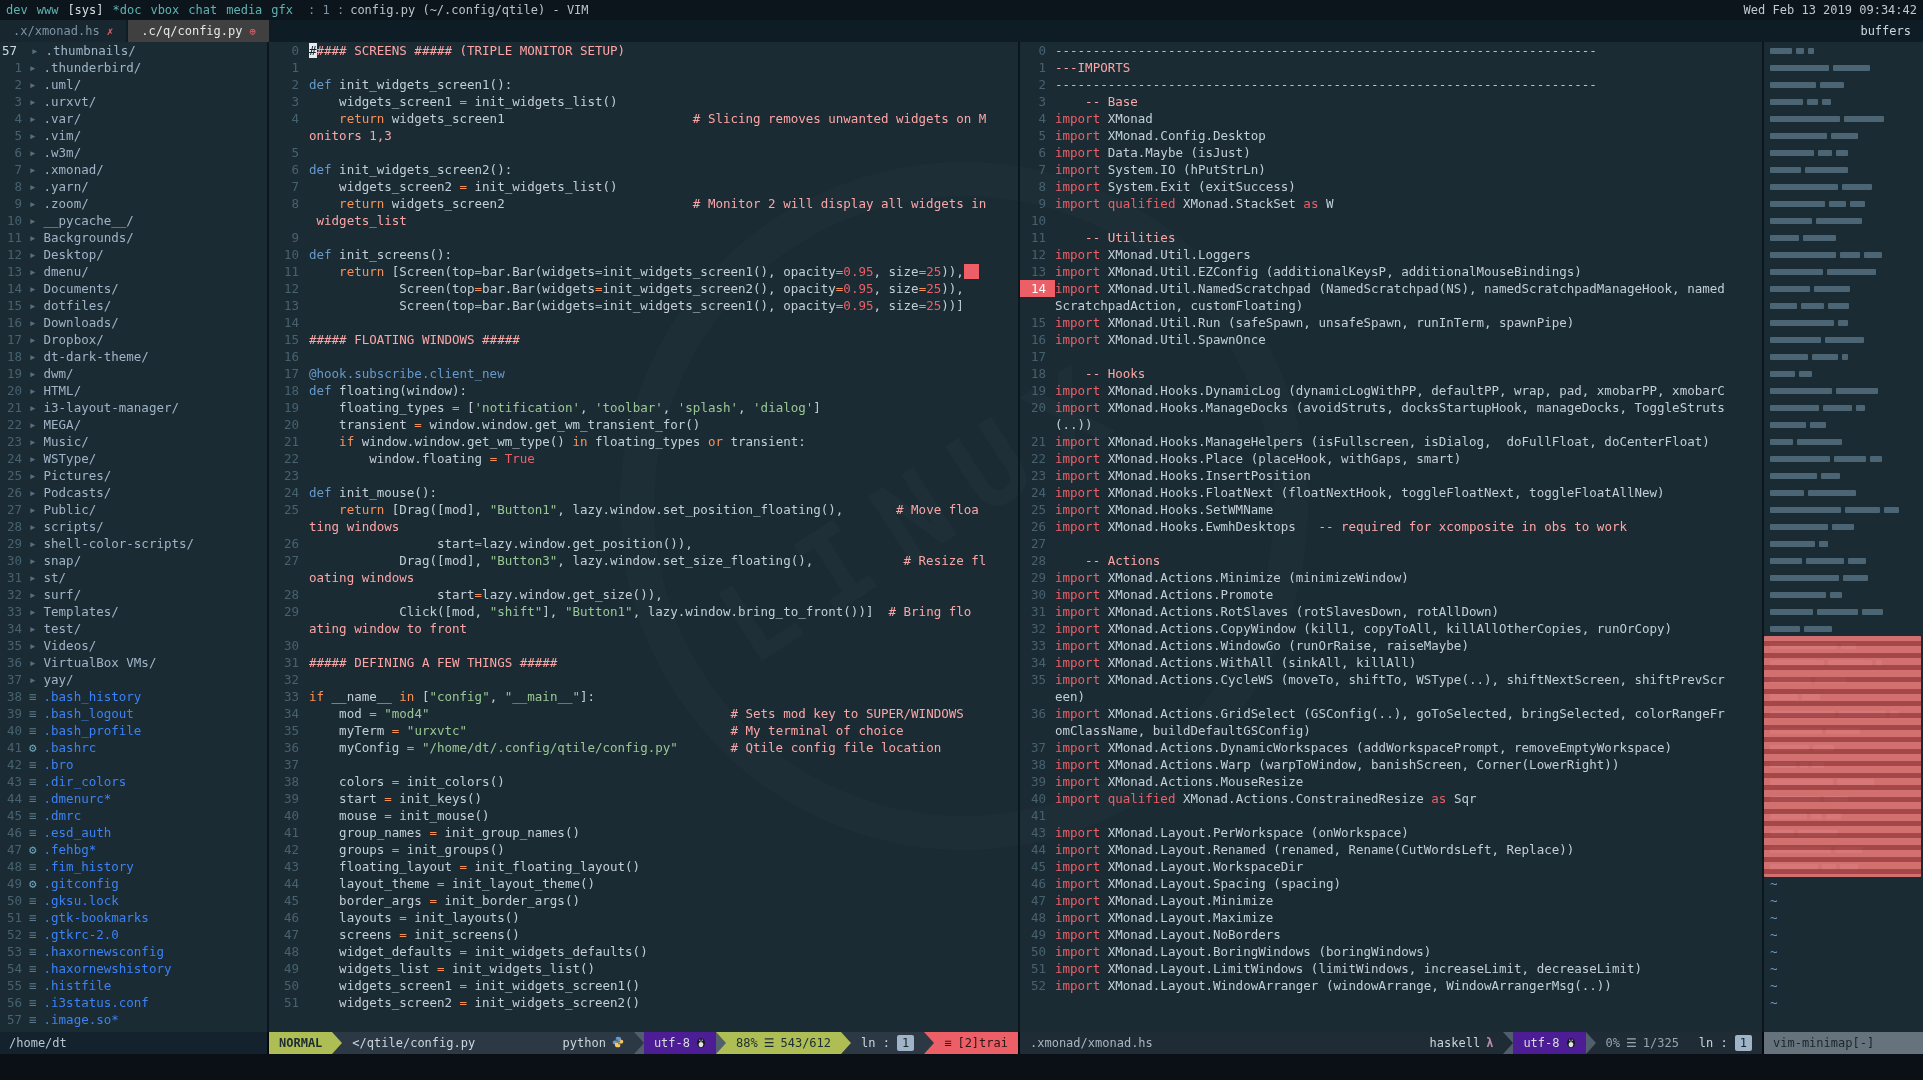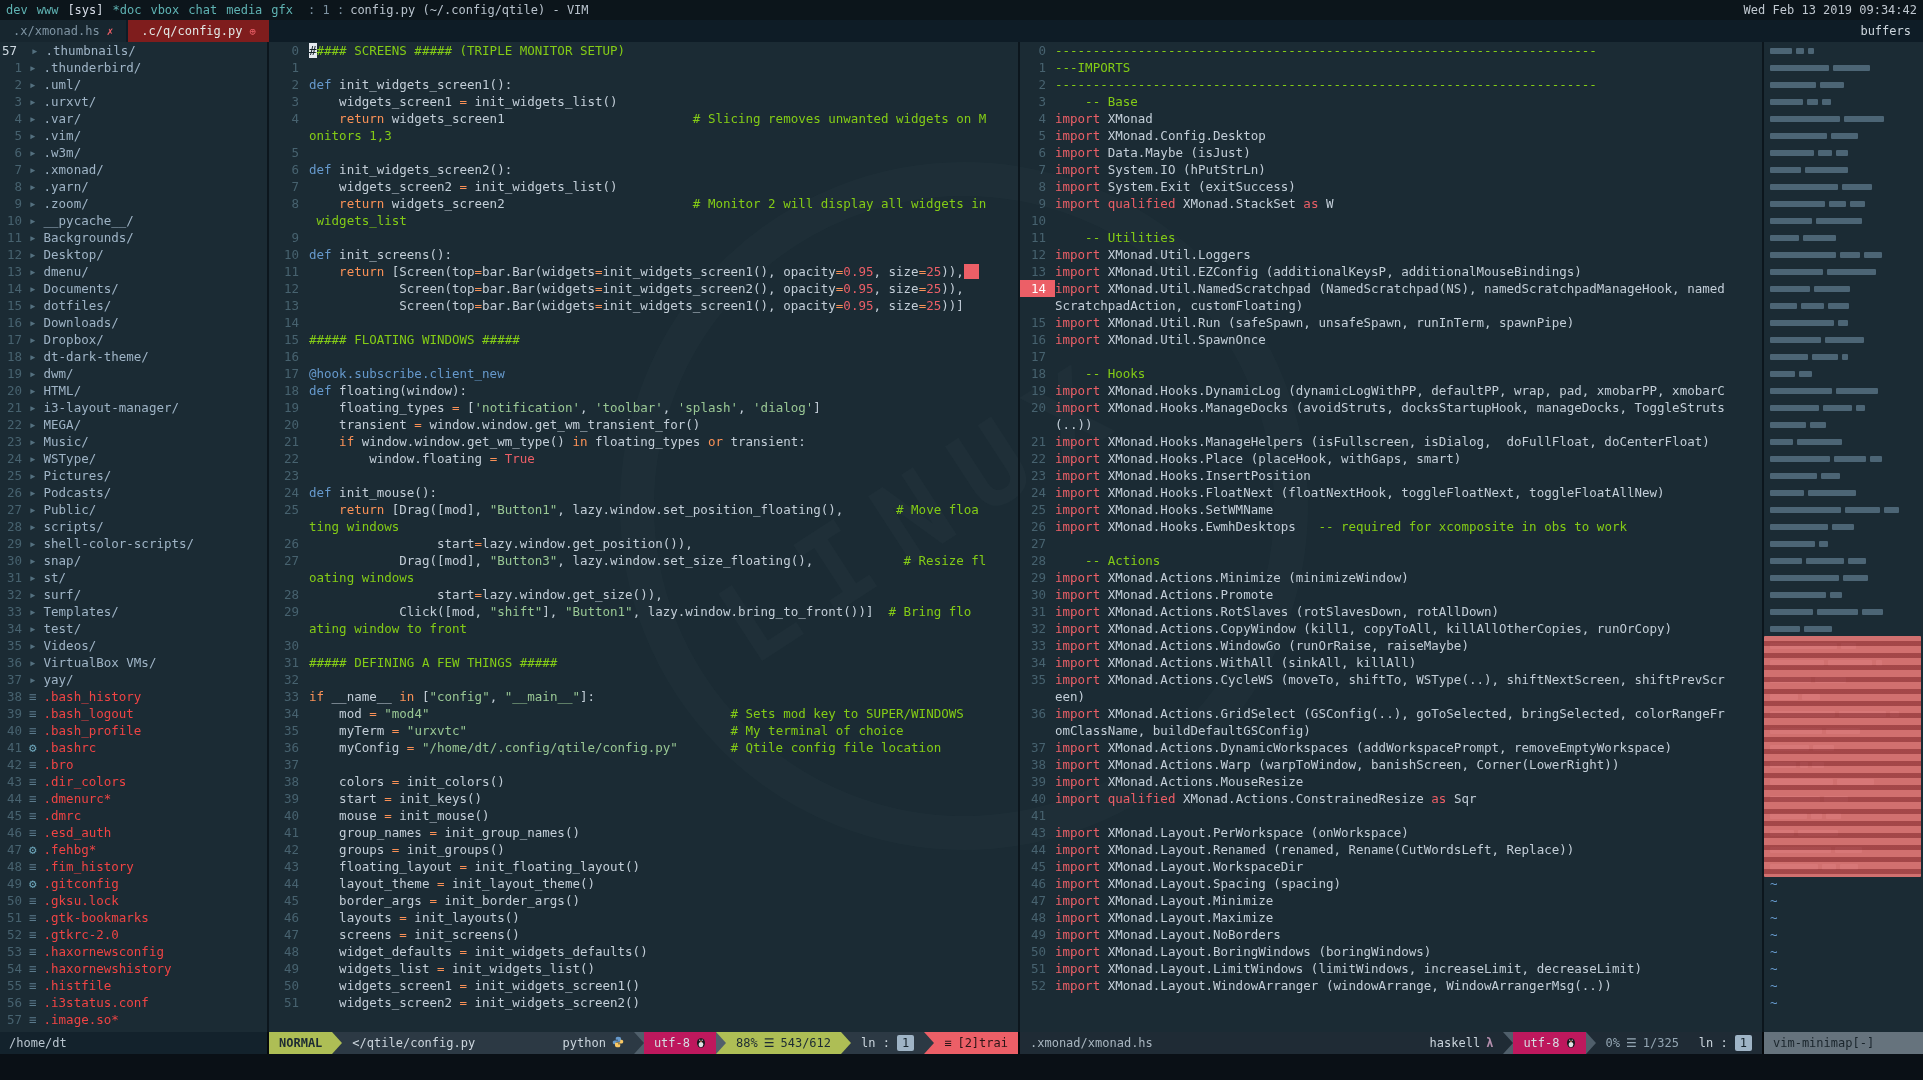--- a/index.html
+++ b/index.html
@@ -10,21 +10,21 @@
   .tmux-bar{position:absolute;left:0;top:0;width:100%;height:20px;background:#0c151b;display:flex;align-items:center;font-size:12px;padding:0 6px;box-sizing:border-box;}
   .tw{color:#5fb3b3;margin-right:9px;}
   .tw-hi{color:#d8dee9;}
   .tmux-sep{color:#7e93a2;margin:0 6px;}
   .tmux-title{color:#b8c2cc;}
   .tmux-clock{margin-left:auto;color:#c0c8d0;}
 
   
   .tabline{position:absolute;left:0;top:20px;width:100%;height:22px;background:#0e1c26;display:flex;align-items:stretch;font-size:12px;}
   .tab{display:flex;align-items:center;gap:7px;padding:0 13px;background:#17262f;color:#7e93a2;margin-right:2px;}
-  .tab.active{background:#7f1d1d;color:#e2e8e6;}
+  .tab.active{background:#404040;color:#e2e8e6;}
   .tab-ic{color:#ec5f67;font-size:11px;}
   .buffers-label{margin-left:auto;display:flex;align-items:center;color:#cdd6dd;padding-right:12px;}
 
   
   .panes{position:absolute;left:0;top:42px;width:100%;height:990px;background:#1b2b34;}
   .watermark{position:absolute;left:620px;top:120px;width:620px;height:620px;border:34px solid rgba(190,210,230,0.022);border-radius:50%;z-index:0;pointer-events:none;}
   .watermark .wm-text{position:absolute;left:40px;top:250px;font-size:110px;letter-spacing:26px;color:rgba(190,210,230,0.028);transform:rotate(-33deg);font-weight:bold;}
   .pane{position:absolute;top:0;height:100%;overflow:hidden;z-index:1;}
   .tree{left:0;width:301px;}
   .mid{left:269px;width:749px;}
@@ -35,30 +35,30 @@
 
   .row{height:17px;line-height:17px;white-space:pre;overflow:hidden;font-size:12.5px;color:#c3ced8;}
   .num{display:inline-block;text-align:right;color:#47626f;}
   .tree .num{width:22px;padding-right:7px;}
   .mid .num{width:30px;padding-right:10px;}
   .rightp .num{width:26px;padding-right:9px;}
   .curnum{color:#cfd9e1;text-align:left;padding-left:2px;}
   .num-err{background:#ec5f67;color:#fff;}
 
   .tk-d{color:#c3ced8;} .tk-b{color:#6699cc;} .tk-o{color:#f99157;} .tk-r{color:#ec5f67;}
-  .tk-s{color:#99c794;} .tk-c{color:#84cc16;}
+  .tk-s{color:#99c794;} .tk-c{color:#fca5a5;}
   .tk-cur{background:#e6ebf0;color:#16232b;}
   .tk-trail{background:#ec5f67;}
 
   .ticon{display:inline-block;margin-right:7px;}
   .ticon.arrow{color:#54707f;}
   .ticon.file{color:#5b7a8c;}
   .ticon.gear{color:#6fa8bd;}
   .tlabel.dir{color:#9fb4c6;}
-  .tlabel.fil{color:#ef4444;}
+  .tlabel.fil{color:#3b82f6;}
 
   
   .mini-inner{position:relative;height:100%;}
   .mrow{height:17px;display:flex;align-items:center;gap:4px;padding-left:6px;}
   .mbar{display:inline-block;height:6px;background:#4c6575;border-radius:1px;}
   .mrow.tilde{color:#6699cc;font-size:12.5px;line-height:17px;display:block;}
   .mini-viewport{position:absolute;left:0;right:2px;background:rgba(235,122,120,0.88);border-radius:1px;z-index:3;
     background-image:repeating-linear-gradient(to bottom, rgba(110,20,26,0.45) 5px, rgba(110,20,26,0.45) 10px, transparent 10px, transparent 17px);
     background-color:rgba(235,122,120,0.88);}
 
@@ -68,21 +68,21 @@
   .sb-tree{left:0;width:267px;background:#13222c;color:#b9c5cf;padding-left:9px;box-sizing:border-box;}
   .sb-mid{left:269px;width:749px;background:#2c3944;}
   .sb-right{left:1020px;width:742px;background:#1f2b35;}
   .sb-mini{left:1764px;width:159px;background:#66737d;color:#1a252c;padding-left:9px;box-sizing:border-box;}
   .seg{display:flex;align-items:center;height:100%;padding:0 10px;gap:6px;white-space:nowrap;}
   .seg-mode{background:#aebe55;color:#1d2b33;font-weight:bold;}
   .seg-path{color:#cdd6de;}
   .sb-right .seg-path{color:#a9b6c0;}
   .sb-fill{flex:1;}
   .seg-ft{color:#cbd5dd;}
-  .seg-enc{background:#be185d;color:#d5dde3;}
+  .seg-enc{background:#4c1d95;color:#d5dde3;}
   .seg-pct{background:#aebe55;color:#1d2b33;}
   .sb-right .seg-pct{background:transparent;color:#93a5b2;}
   .seg-ln{color:#cbd5dd;gap:7px;}
   .chip{background:#9fb4c6;color:#15232c;border-radius:2px;padding:0 5px;line-height:16px;}
   .seg-warn{background:#ec5f67;color:#2b1517;flex:0 1 auto;overflow:hidden;}
   .arr{width:0;height:0;border-top:11px solid transparent;border-bottom:11px solid transparent;border-left:10px solid transparent;flex:none;}
   .lambda{color:#b48ead;font-weight:bold;}
 
   
   .cmdline{position:absolute;left:0;top:1054px;width:100%;height:26px;background:#0a1016;}

